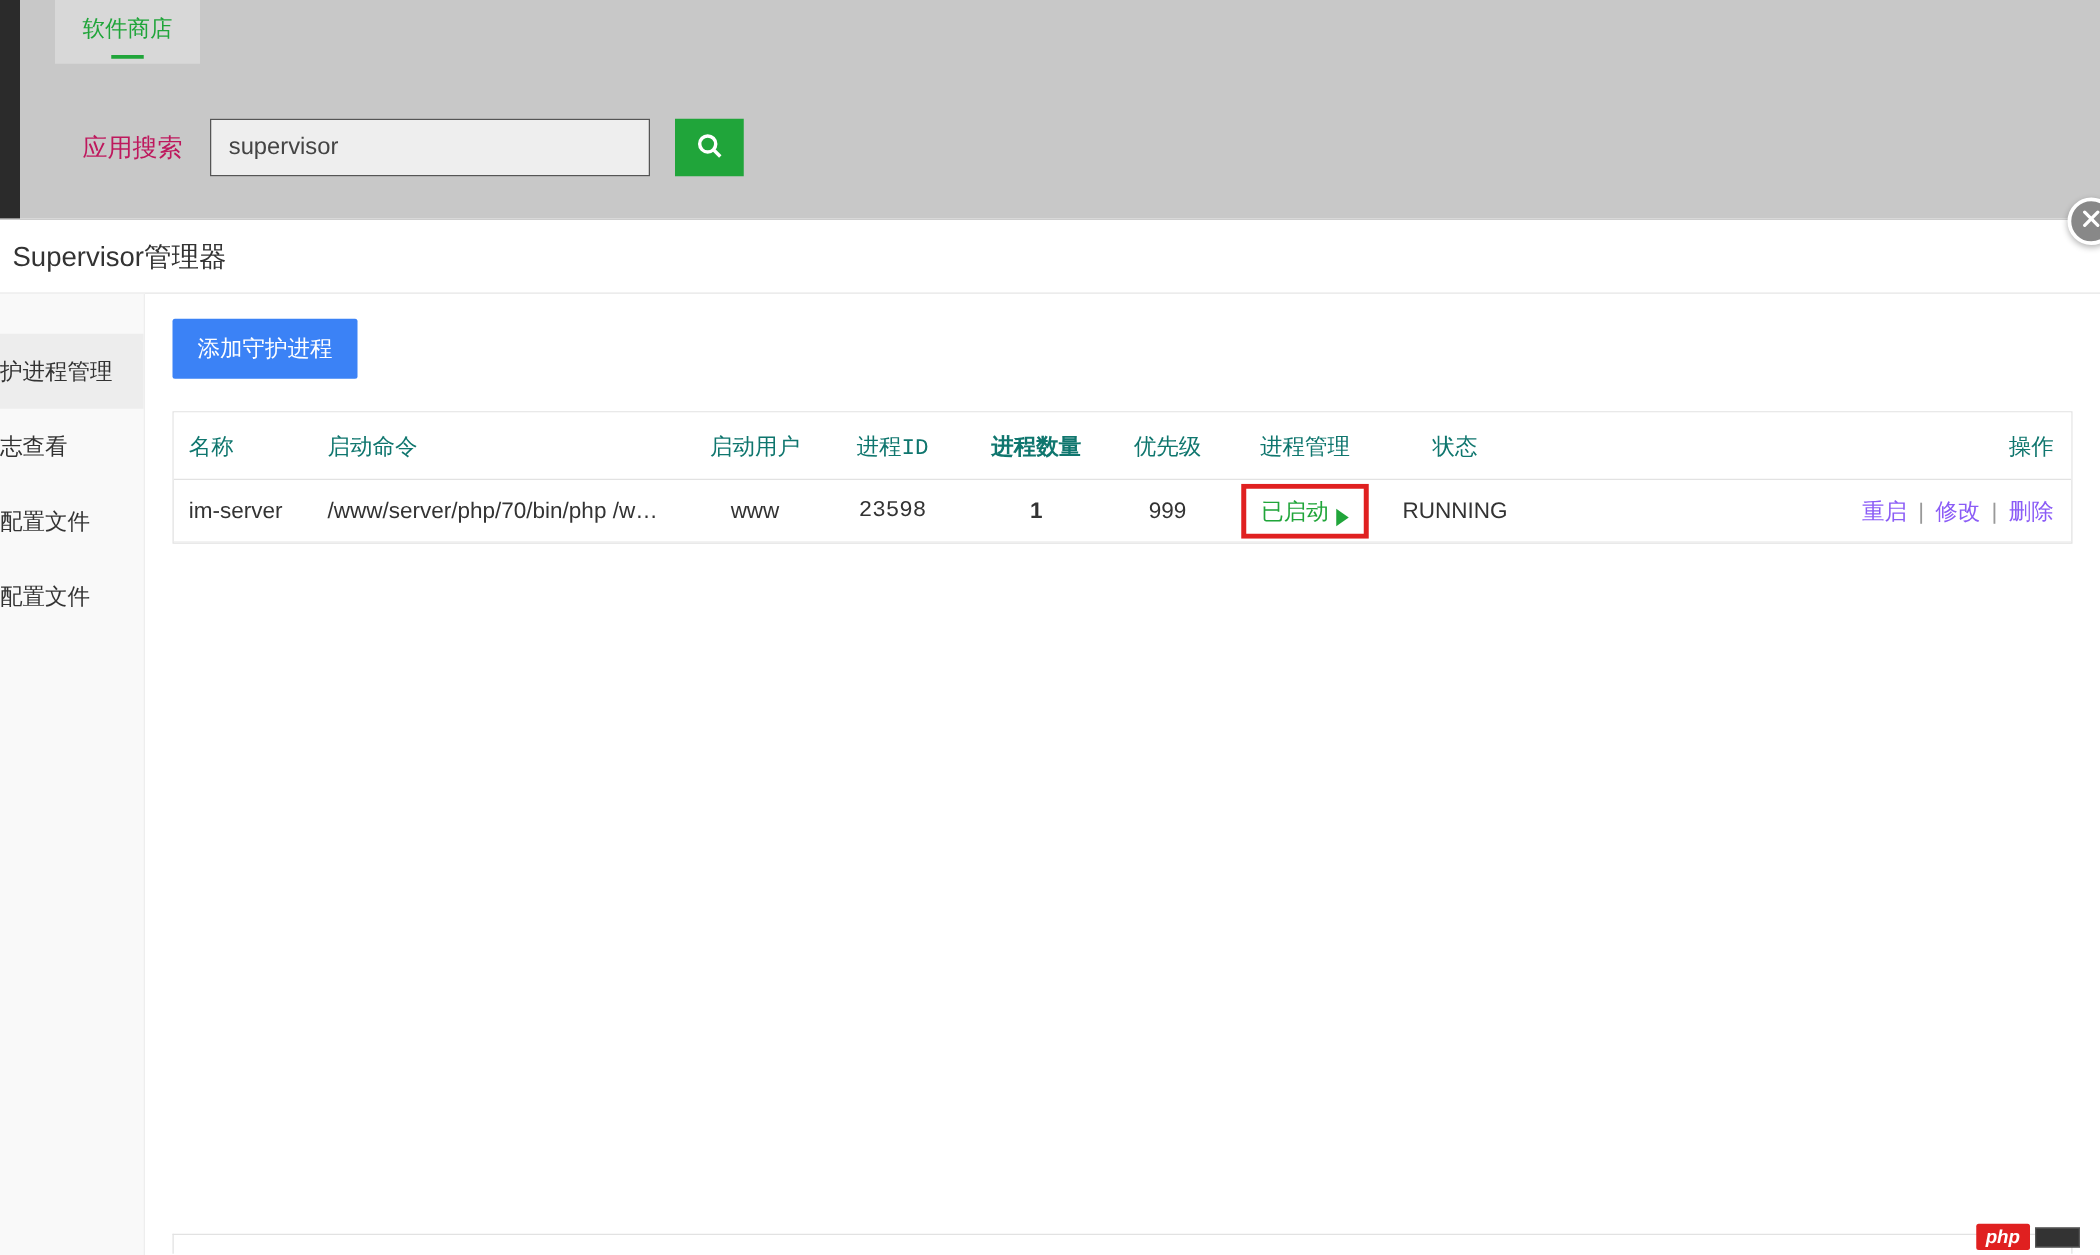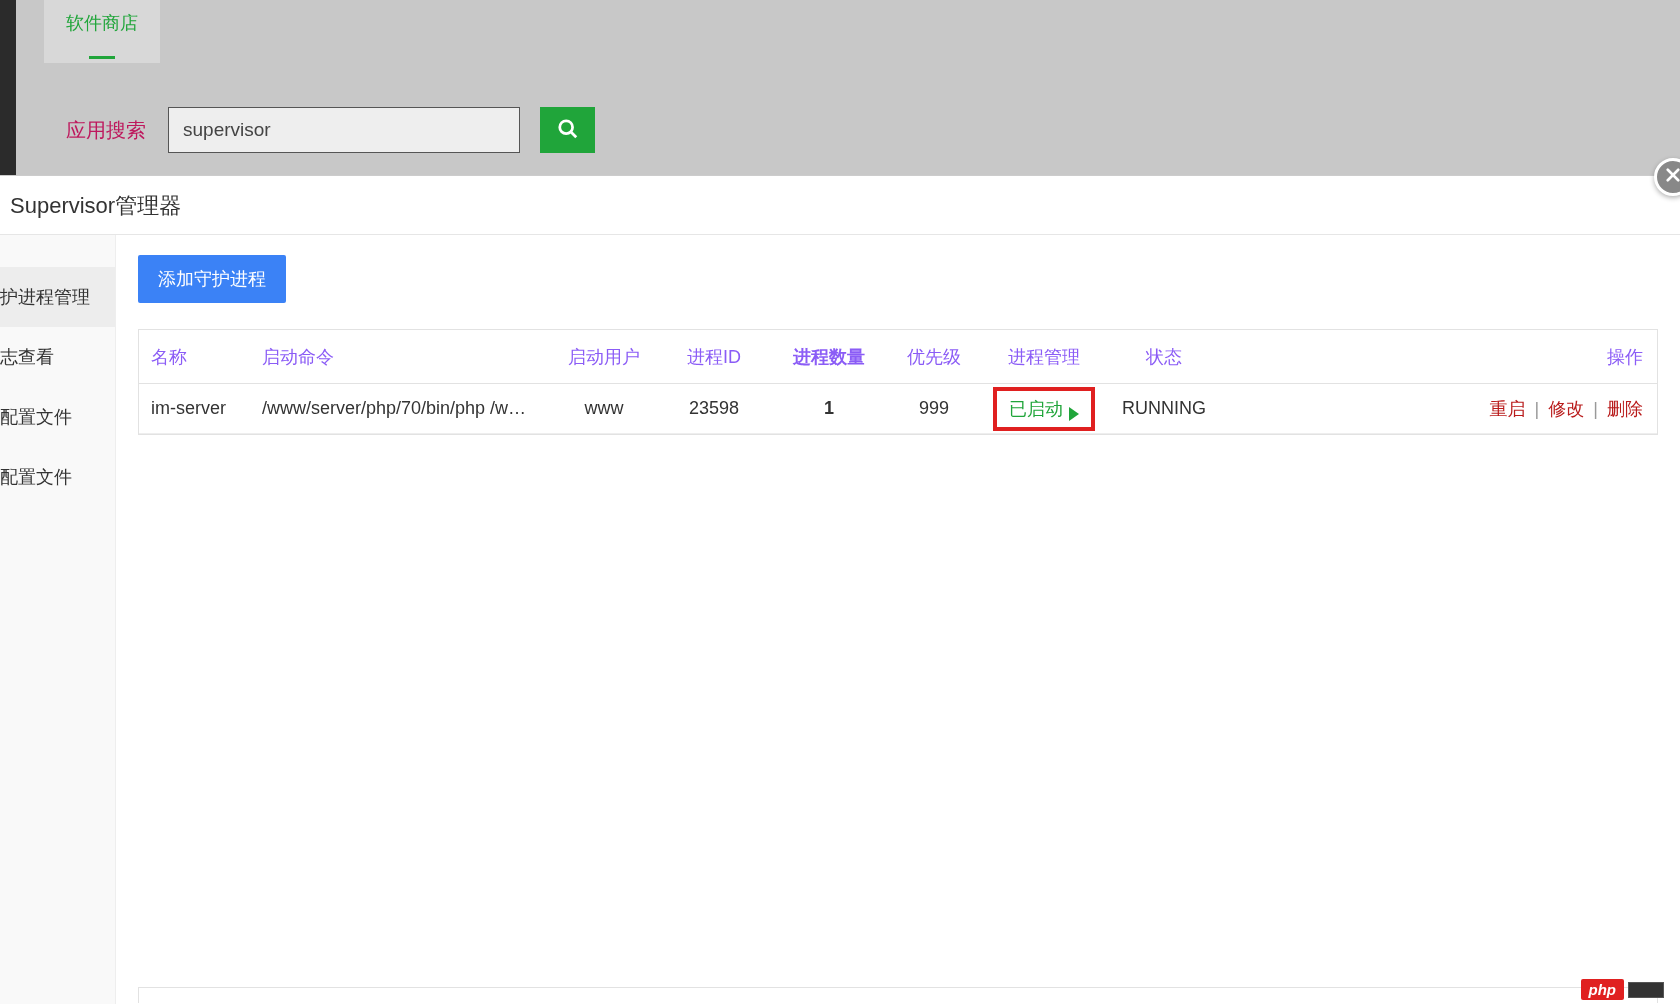--- a/index.html
+++ b/index.html
@@ -37,21 +37,21 @@
     }
     .bg-main {
       flex: 1;
       padding-left: 28px;
     }
     .bg-tab-row {
       display: flex;
       padding-top: 0;
     }
     .bg-tab {
-      padding: 11px 22px 28px;
+      padding: 11px 22px 16px;
       background: #d8d8d8;
       font-size: 18px;
       color: #20a53a;
       font-weight: 500;
       position: relative;
     }
     .bg-tab::after {
       content: "";
       position: absolute;
       left: 50%;
@@ -174,37 +174,37 @@
     }
     .thead, .trow {
       display: flex;
       align-items: center;
     }
     .thead {
       background: #fff;
       border-bottom: 1px solid #e2e2e2;
       height: 54px;
       font-size: 18px;
-      color: #8b5cf6;
+      color: #0f766e;
     }
     .trow {
       height: 50px;
       border-bottom: 1px solid #eee;
       font-size: 18px;
     }
     .cell {
       padding: 0 8px;
       white-space: nowrap;
       overflow: hidden;
       text-overflow: ellipsis;
     }
     .c-name { width: 115px; padding-left: 12px; }
     .c-cmd { width: 300px; }
     .c-user { width: 100px; text-align: center; }
-    .c-pid { width: 120px; text-align: center; }
+    .c-pid { width: 120px; text-align: center; font-family: Liberation Mono, monospace; }
     .c-count { width: 110px; text-align: center; font-weight: bold; }
     .c-pri { width: 100px; text-align: center; }
     .c-mgmt { width: 120px; text-align: center; }
     .c-status { width: 120px; text-align: center; }
     .c-ops { flex: 1; text-align: right; padding-right: 14px; }
 
     .started-wrap {
       display: inline-flex;
       align-items: flex-end;
       justify-content: center;
@@ -215,21 +215,21 @@
     }
     .play-triangle {
       width: 0;
       height: 0;
       border-left: 10px solid #20a53a;
       border-top: 7px solid transparent;
       border-bottom: 7px solid transparent;
     }
 
     .op-link {
-      color: #b91c1c;
+      color: #8b5cf6;
       cursor: pointer;
     }
     .op-sep {
       color: #999;
       margin: 0 4px;
     }
 
     .bottom-box {
       position: absolute;
       bottom: 1px;

